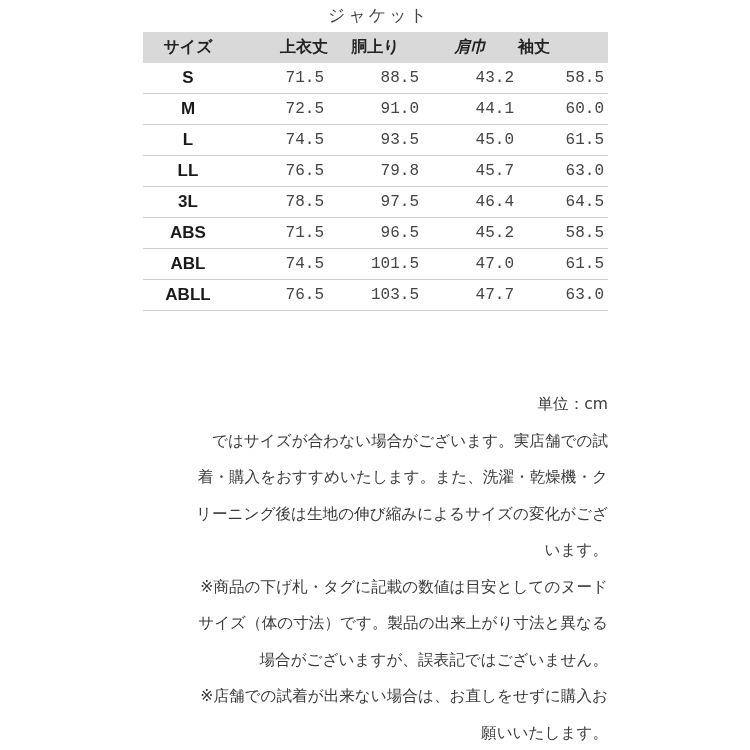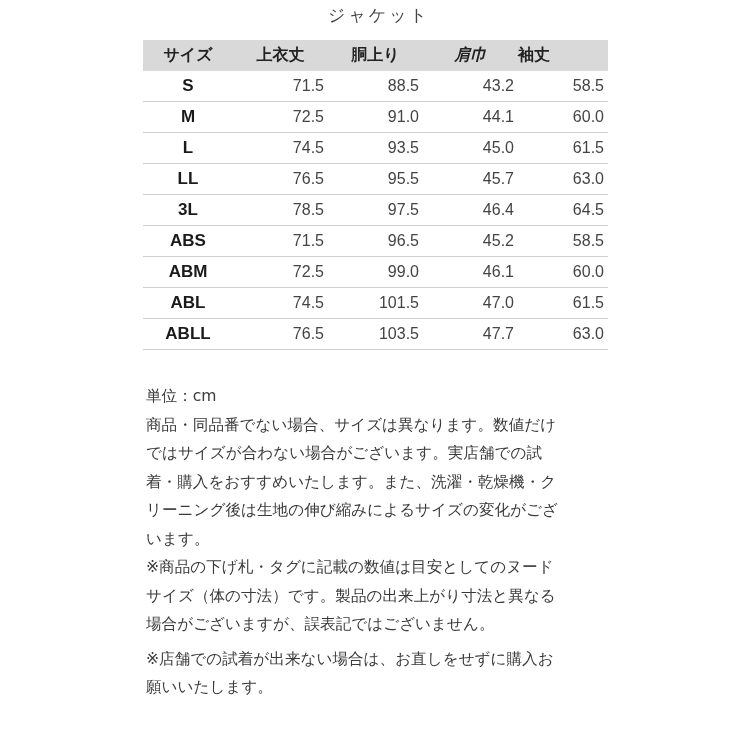--- a/index.html
+++ b/index.html
@@ -21,21 +21,21 @@
       left: 4px;
       width: 750px;
       text-align: center;
       font-size: 17px;
       letter-spacing: 3px;
       color: #444444;
       font-weight: normal;
     }
     .size-table {
       position: absolute;
-      top: 40px;
+      top: 32px;
       left: 143px;
       width: 465px;
       border-collapse: collapse;
       table-layout: fixed;
     }
     .size-table th {
       background: #d9d9d9;
       height: 31px;
       font-size: 16px;
       font-weight: bold;
@@ -43,48 +43,49 @@
       padding: 0;
     }
     .size-table td {
       height: 30px;
       border-bottom: 1px solid #d0d0d0;
       font-size: 16px;
       padding: 0;
       color: #3a3a3a;
     }
     .size-table th.c0 { text-align: center; width: 90px; }
-    .size-table th.c1 { text-align: center; width: 95px; padding-right: 0; }
+    .size-table th.c1 { text-align: right; width: 95px; padding-right: 0; }
     .size-table th.c2 { text-align: center; width: 95px; }
     .size-table th.c3 { text-align: center; width: 95px; font-style: italic; }
     .size-table th.c4 { text-align: left; width: 90px; }
     .size-table td.size {
       text-align: center;
       font-family: "Liberation Sans", sans-serif;
       font-weight: bold;
       color: #1a1a1a;
       font-size: 17px;
     }
     .size-table td.num {
       text-align: right;
-      font-family: Liberation Sans, sans-serif;
+      font-family: Liberation Mono, monospace;
       padding-right: 4px;
       color: #444444;
     }
     .notes {
       position: absolute;
       top: 382px;
       left: 146px;
       width: 470px;
       font-size: 15.6px;
       line-height: 28.5px;
       color: #3a3a3a;
     }
     .notes p {
-      margin: 0;
+      margin: 8px;
+      text-align: right;
     }
     .notes p.gap {
       margin-top: 6px;
     }
   </style>
 </head>
 <body>
 
 <div class="title">ジャケット</div>
 
@@ -116,44 +117,37 @@
     <tr>
       <td class="size">L</td>
       <td class="num">74.5</td>
       <td class="num">93.5</td>
       <td class="num">45.0</td>
       <td class="num">61.5</td>
     </tr>
     <tr>
       <td class="size">LL</td>
       <td class="num">76.5</td>
-      <td class="num">95.5</td>
+      <td class="num">79.8</td>
       <td class="num">45.7</td>
       <td class="num">63.0</td>
     </tr>
     <tr>
       <td class="size">3L</td>
       <td class="num">78.5</td>
       <td class="num">97.5</td>
       <td class="num">46.4</td>
       <td class="num">64.5</td>
     </tr>
     <tr>
       <td class="size">ABS</td>
       <td class="num">71.5</td>
       <td class="num">96.5</td>
       <td class="num">45.2</td>
       <td class="num">58.5</td>
-    </tr>
-    <tr>
-      <td class="size">ABM</td>
-      <td class="num">72.5</td>
-      <td class="num">99.0</td>
-      <td class="num">46.1</td>
-      <td class="num">60.0</td>
     </tr>
     <tr>
       <td class="size">ABL</td>
       <td class="num">74.5</td>
       <td class="num">101.5</td>
       <td class="num">47.0</td>
       <td class="num">61.5</td>
     </tr>
     <tr>
       <td class="size">ABLL</td>
@@ -161,21 +155,20 @@
       <td class="num">103.5</td>
       <td class="num">47.7</td>
       <td class="num">63.0</td>
     </tr>
   </tbody>
 </table>
 
 <div class="notes">
   <p>単位：cm</p>
   <div>
-    <p>商品・同品番でない場合、サイズは異なります。数値だけ</p>
     <p>ではサイズが合わない場合がございます。実店舗での試</p>
     <p>着・購入をおすすめいたします。また、洗濯・乾燥機・ク</p>
     <p>リーニング後は生地の伸び縮みによるサイズの変化がござ</p>
     <p>います。</p>
   </div>
   <div>
     <p>※商品の下げ札・タグに記載の数値は目安としてのヌード</p>
     <p>サイズ（体の寸法）です。製品の出来上がり寸法と異なる</p>
     <p>場合がございますが、誤表記ではございません。</p>
   </div>

